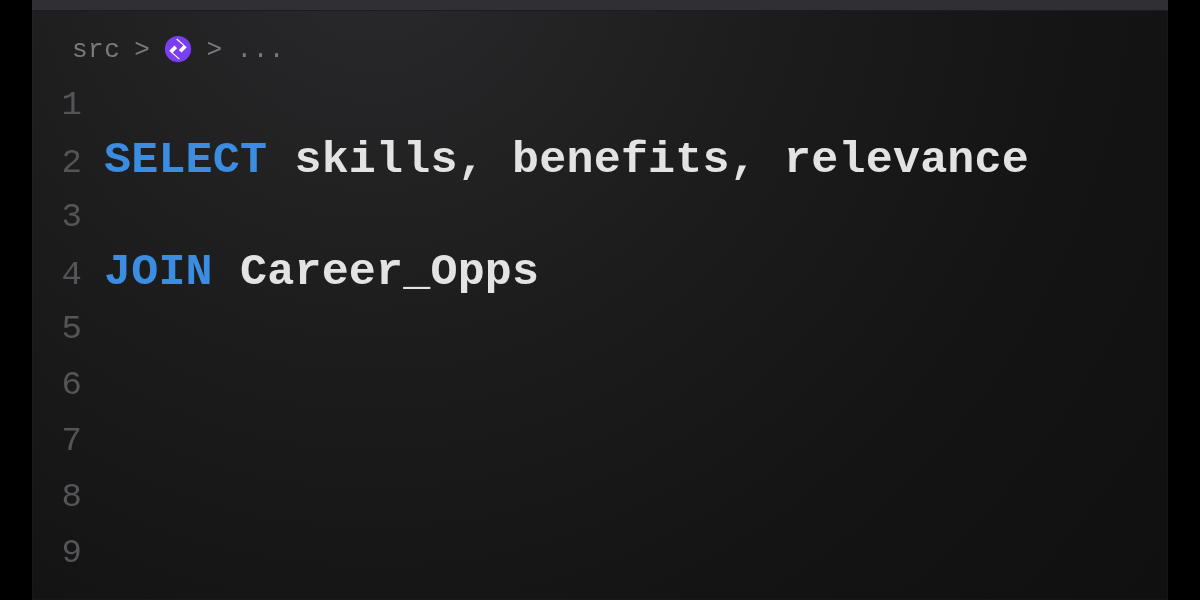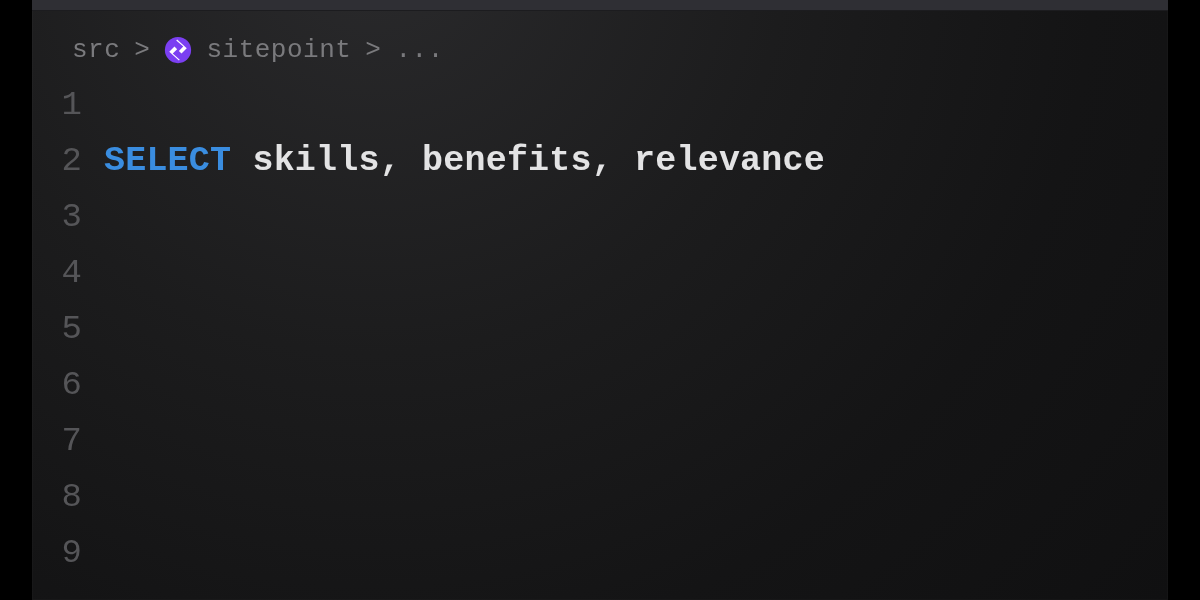--- a/index.html
+++ b/index.html
@@ -20,21 +20,21 @@
     background: radial-gradient(circle at 30% -10%, #2a2a2c 0%, #1c1c1d 40%, #141415 70%, #101011 100%);
     box-shadow: inset 0 0 0 1px rgba(255,255,255,0.02);
   }
   .top-bar {
     height: 10px;
     background: #2f2f34;
     border-bottom: 1px solid rgba(0,0,0,0.4);
   }
   .breadcrumb {
     display: flex;
-    align-items: center;
+    align-items: flex-start;
     gap: 14px;
     padding: 24px 40px 8px 40px;
     font-size: 26px;
     color: #7a7a7d;
     letter-spacing: 0.5px;
     user-select: none;
   }
   .bc-sep, .bc-text { color: #7a7a7d; }
   .sp-logo {
     width: 28px;
@@ -59,21 +59,21 @@
     width: 72px;
     text-align: right;
     padding-right: 22px;
     box-sizing: border-box;
     font-size: 34px;
     color: #555558;
     user-select: none;
     font-weight: 500;
   }
   .code {
-    font-size: 35px;
+    font-size: 45px;
     font-weight: 600;
     letter-spacing: 0.2px;
   }
   .kw   { color: #3a8de0; }
   .id   { color: #e3e3e4; }
 </style>
 </head>
 <body>
 
 <div class="frame">
@@ -82,21 +82,20 @@
   <div class="breadcrumb">
     <span class="bc-text">src</span>
     <span class="bc-sep">&gt;</span>
     <span class="sp-logo">
       <svg viewBox="0 0 32 32">
         <circle cx="16" cy="16" r="15" fill="#7b3ff2"></circle>
         <path d="M15 4 L26 14 L20 20 L17 17 L22 12 L14 5 Z" fill="#ffffff"></path>
         <path d="M17 28 L6 18 L12 12 L15 15 L10 20 L18 27 Z" fill="#ffffff"></path>
       </svg>
     </span>
-    <span class="bc-text">sitepoint</span>
     <span class="bc-sep">&gt;</span>
     <span class="bc-text">...</span>
   </div>
 
   <div class="editor">
 
     <div class="line">
       <div class="gutter">1</div>
       <div class="code"></div>
     </div>
@@ -105,20 +104,21 @@
       <div class="gutter">2</div>
       <div class="code"><span class="kw">SELECT</span><span class="id"> skills, benefits, relevance</span></div>
     </div>
 
     <div class="line">
       <div class="gutter">3</div>
     </div>
 
     <div class="line">
       <div class="gutter">4</div>
+      <div class="code"><span class="kw">JOIN</span><span class="id"> Career_Opps</span></div>
     </div>
 
     <div class="line">
       <div class="gutter">5</div>
     </div>
 
     <div class="line">
       <div class="gutter">6</div>
       <div class="code"></div>
     </div>

